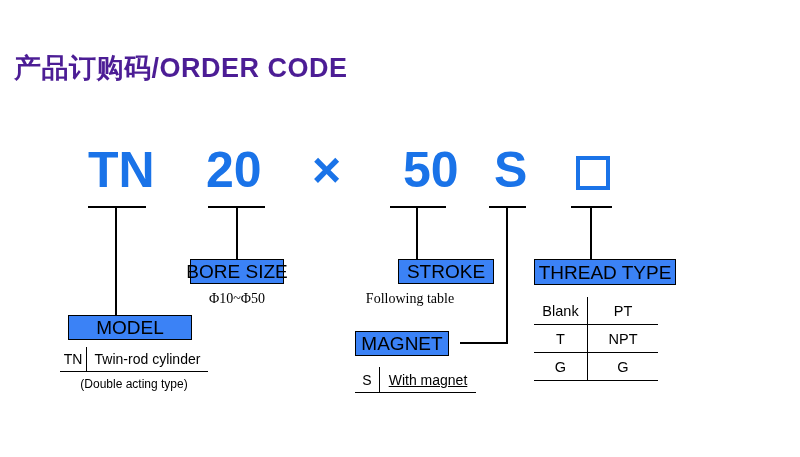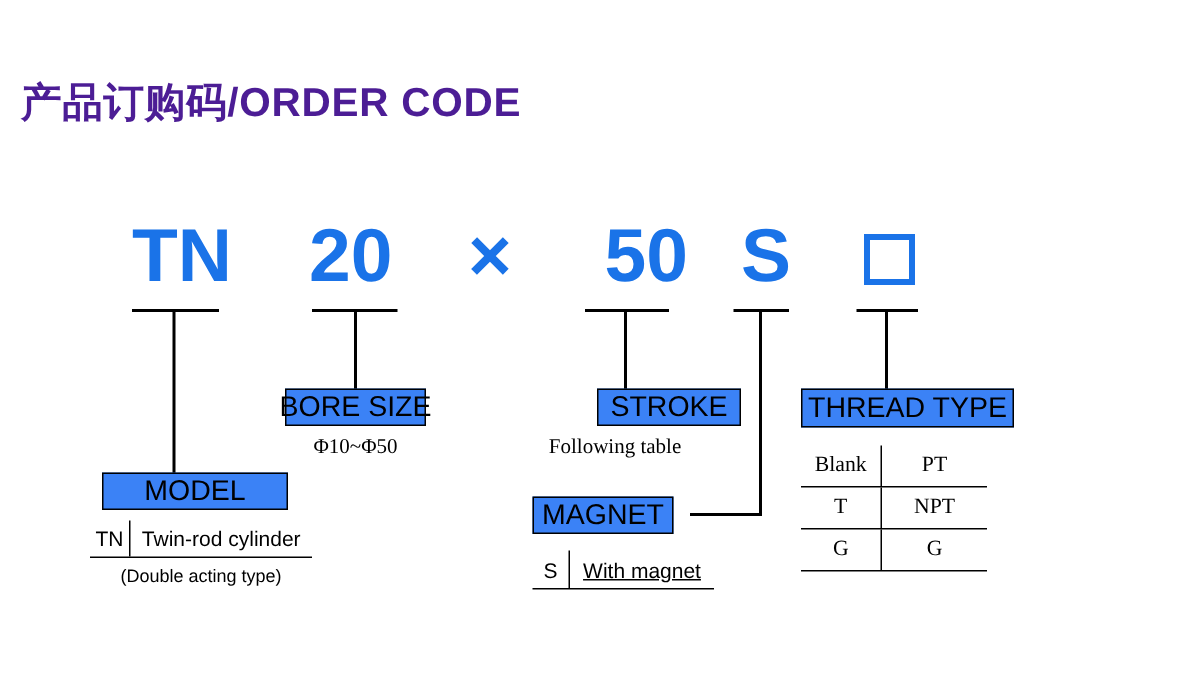--- a/index.html
+++ b/index.html
@@ -137,21 +137,21 @@
   <div class="sub-text" style="left:178px; top:291px; width:118px;">Φ10~Φ50</div>
 
   <div class="label-box" style="left:362px; top:259px; width:96px; height:25px;margin-left:36px;">
     <span>STROKE</span>
   </div>
   <div class="sub-text" style="left:350px; top:291px; width:120px;">Following table</div>
 
   <div class="label-box" style="left:534px; top:259px; width:142px; height:26px;">
     <span>THREAD TYPE</span>
   </div>
-  <div class="mini-table thread-table" style="left:534px; top:297px; width:124px;font-family:Liberation Serif, serif;">
+  <div class="mini-table thread-table" style="left:534px; top:297px; width:124px;">
     <div class="mini-row">
       <div class="mini-cell code">Blank</div>
       <div class="mini-cell desc">PT</div>
     </div>
     <div class="mini-row">
       <div class="mini-cell code">T</div>
       <div class="mini-cell desc">NPT</div>
     </div>
     <div class="mini-row">
       <div class="mini-cell code">G</div>

